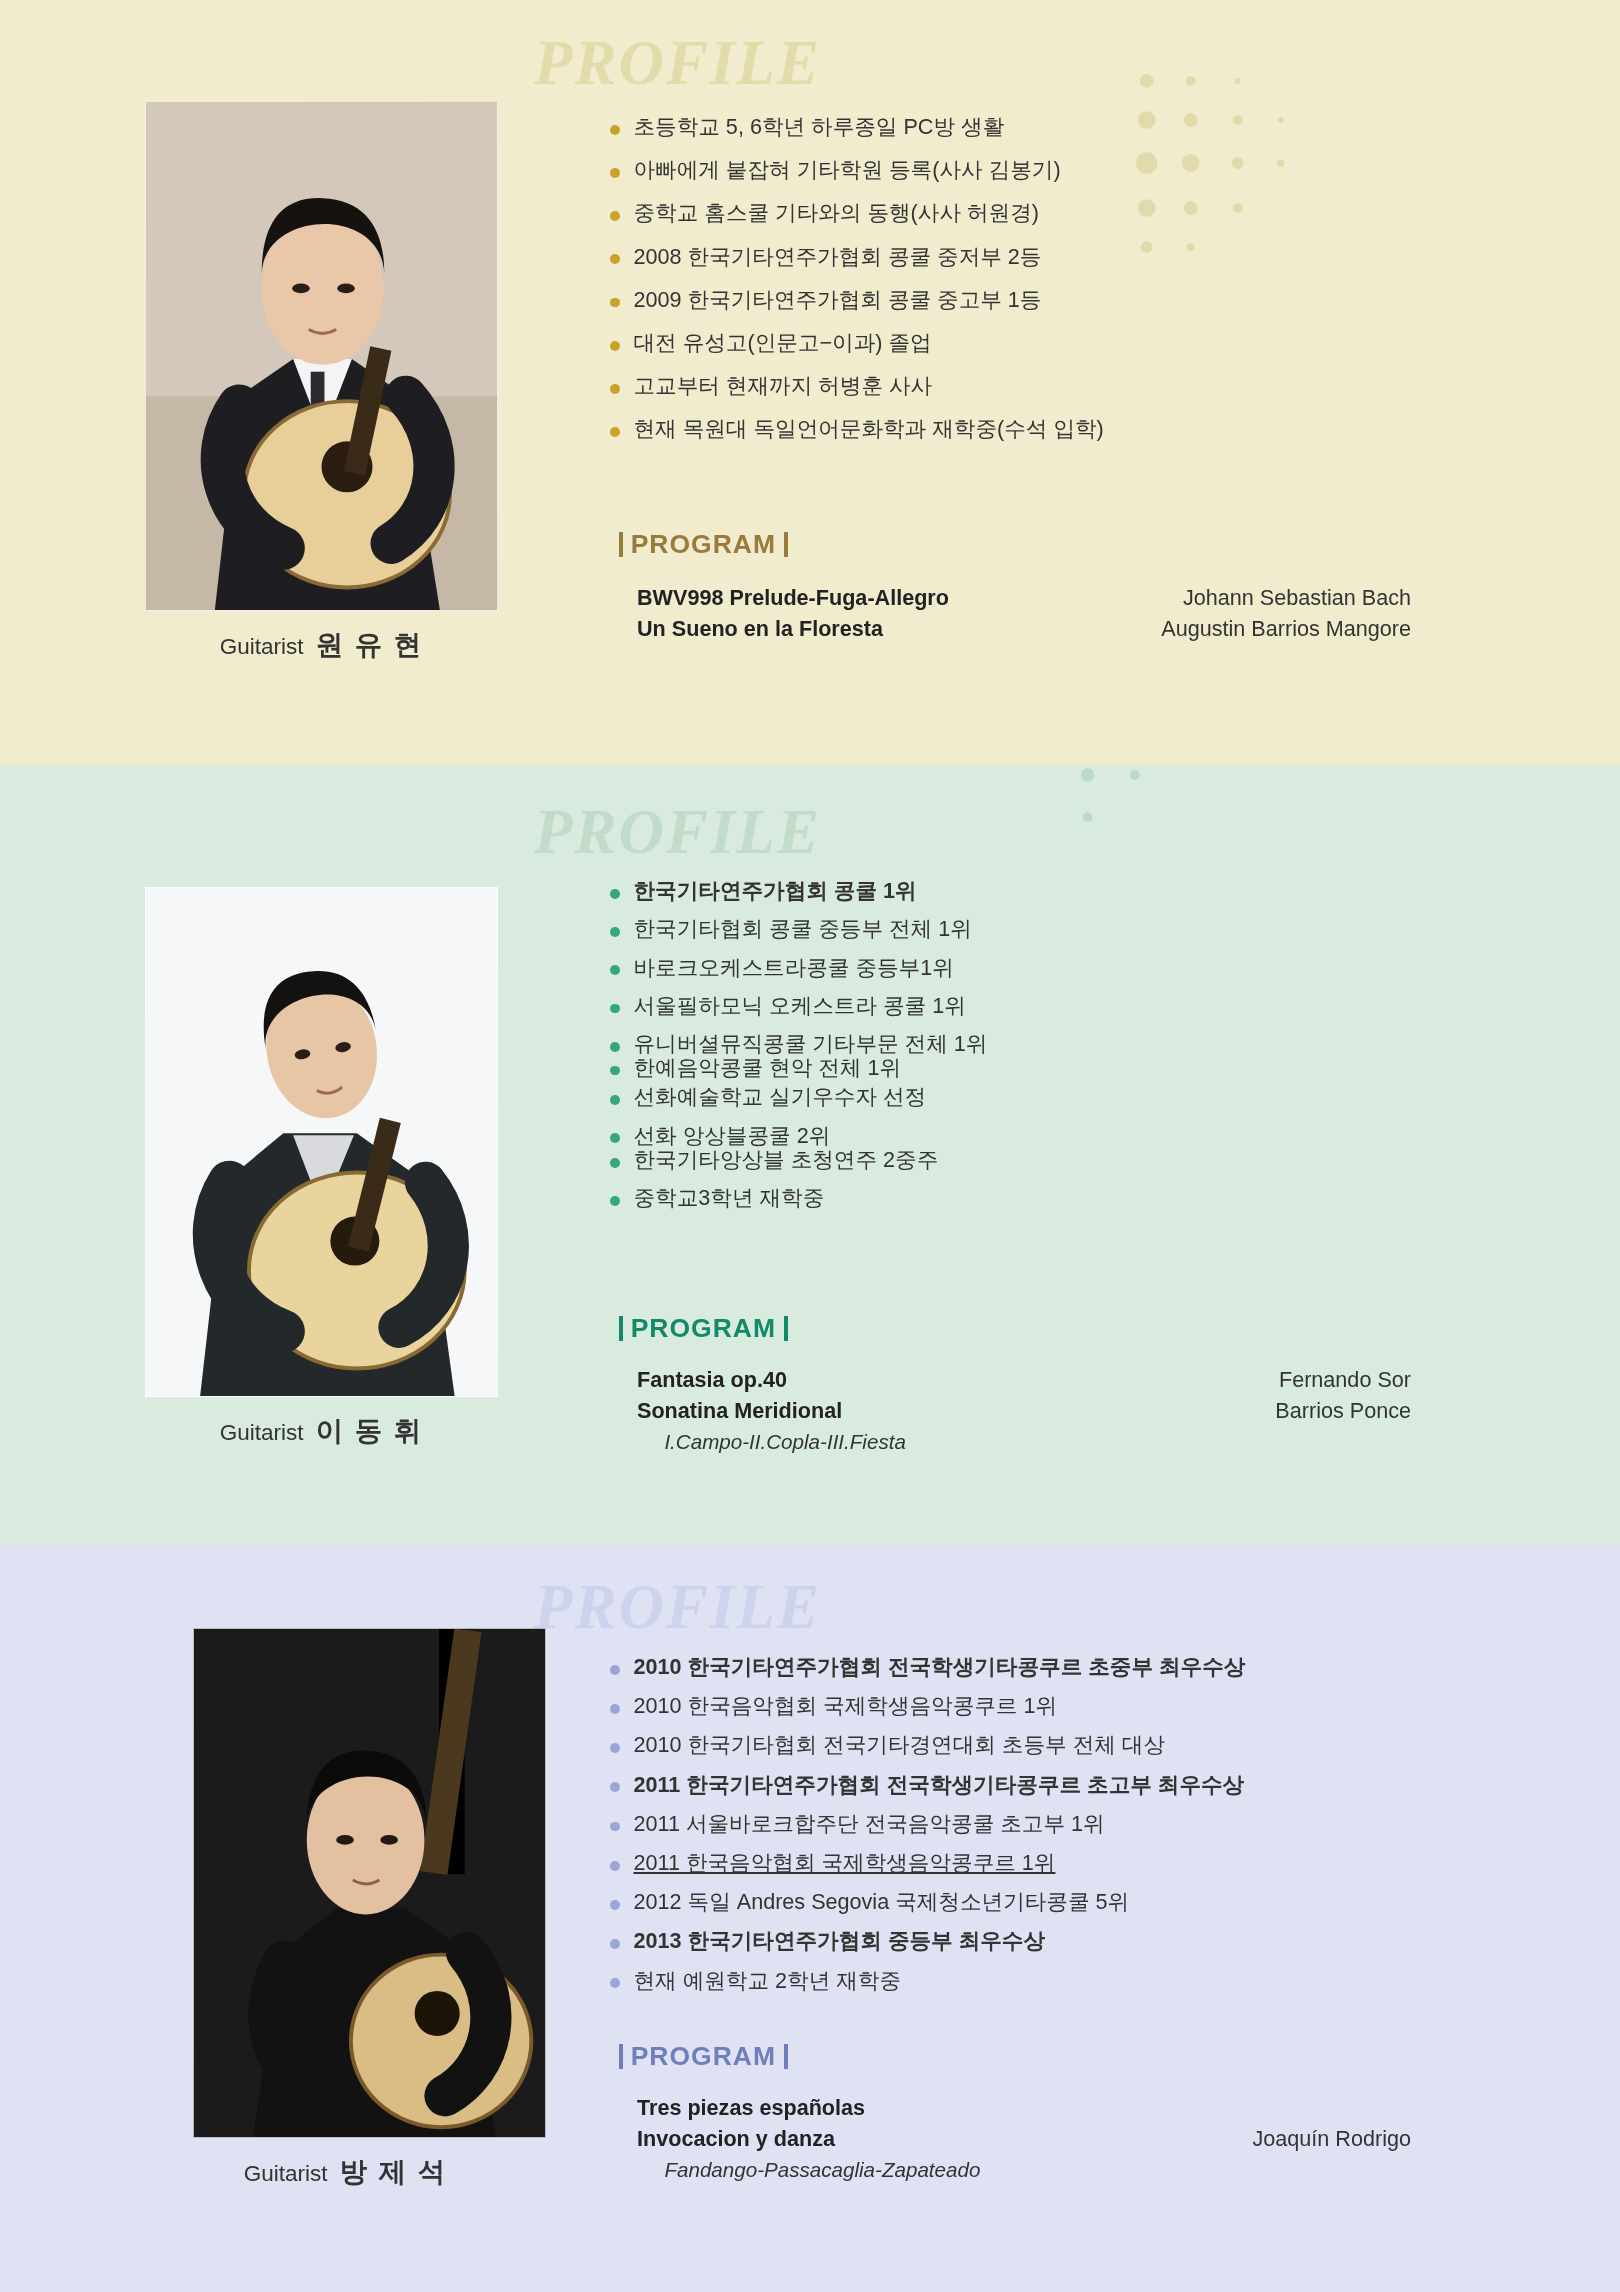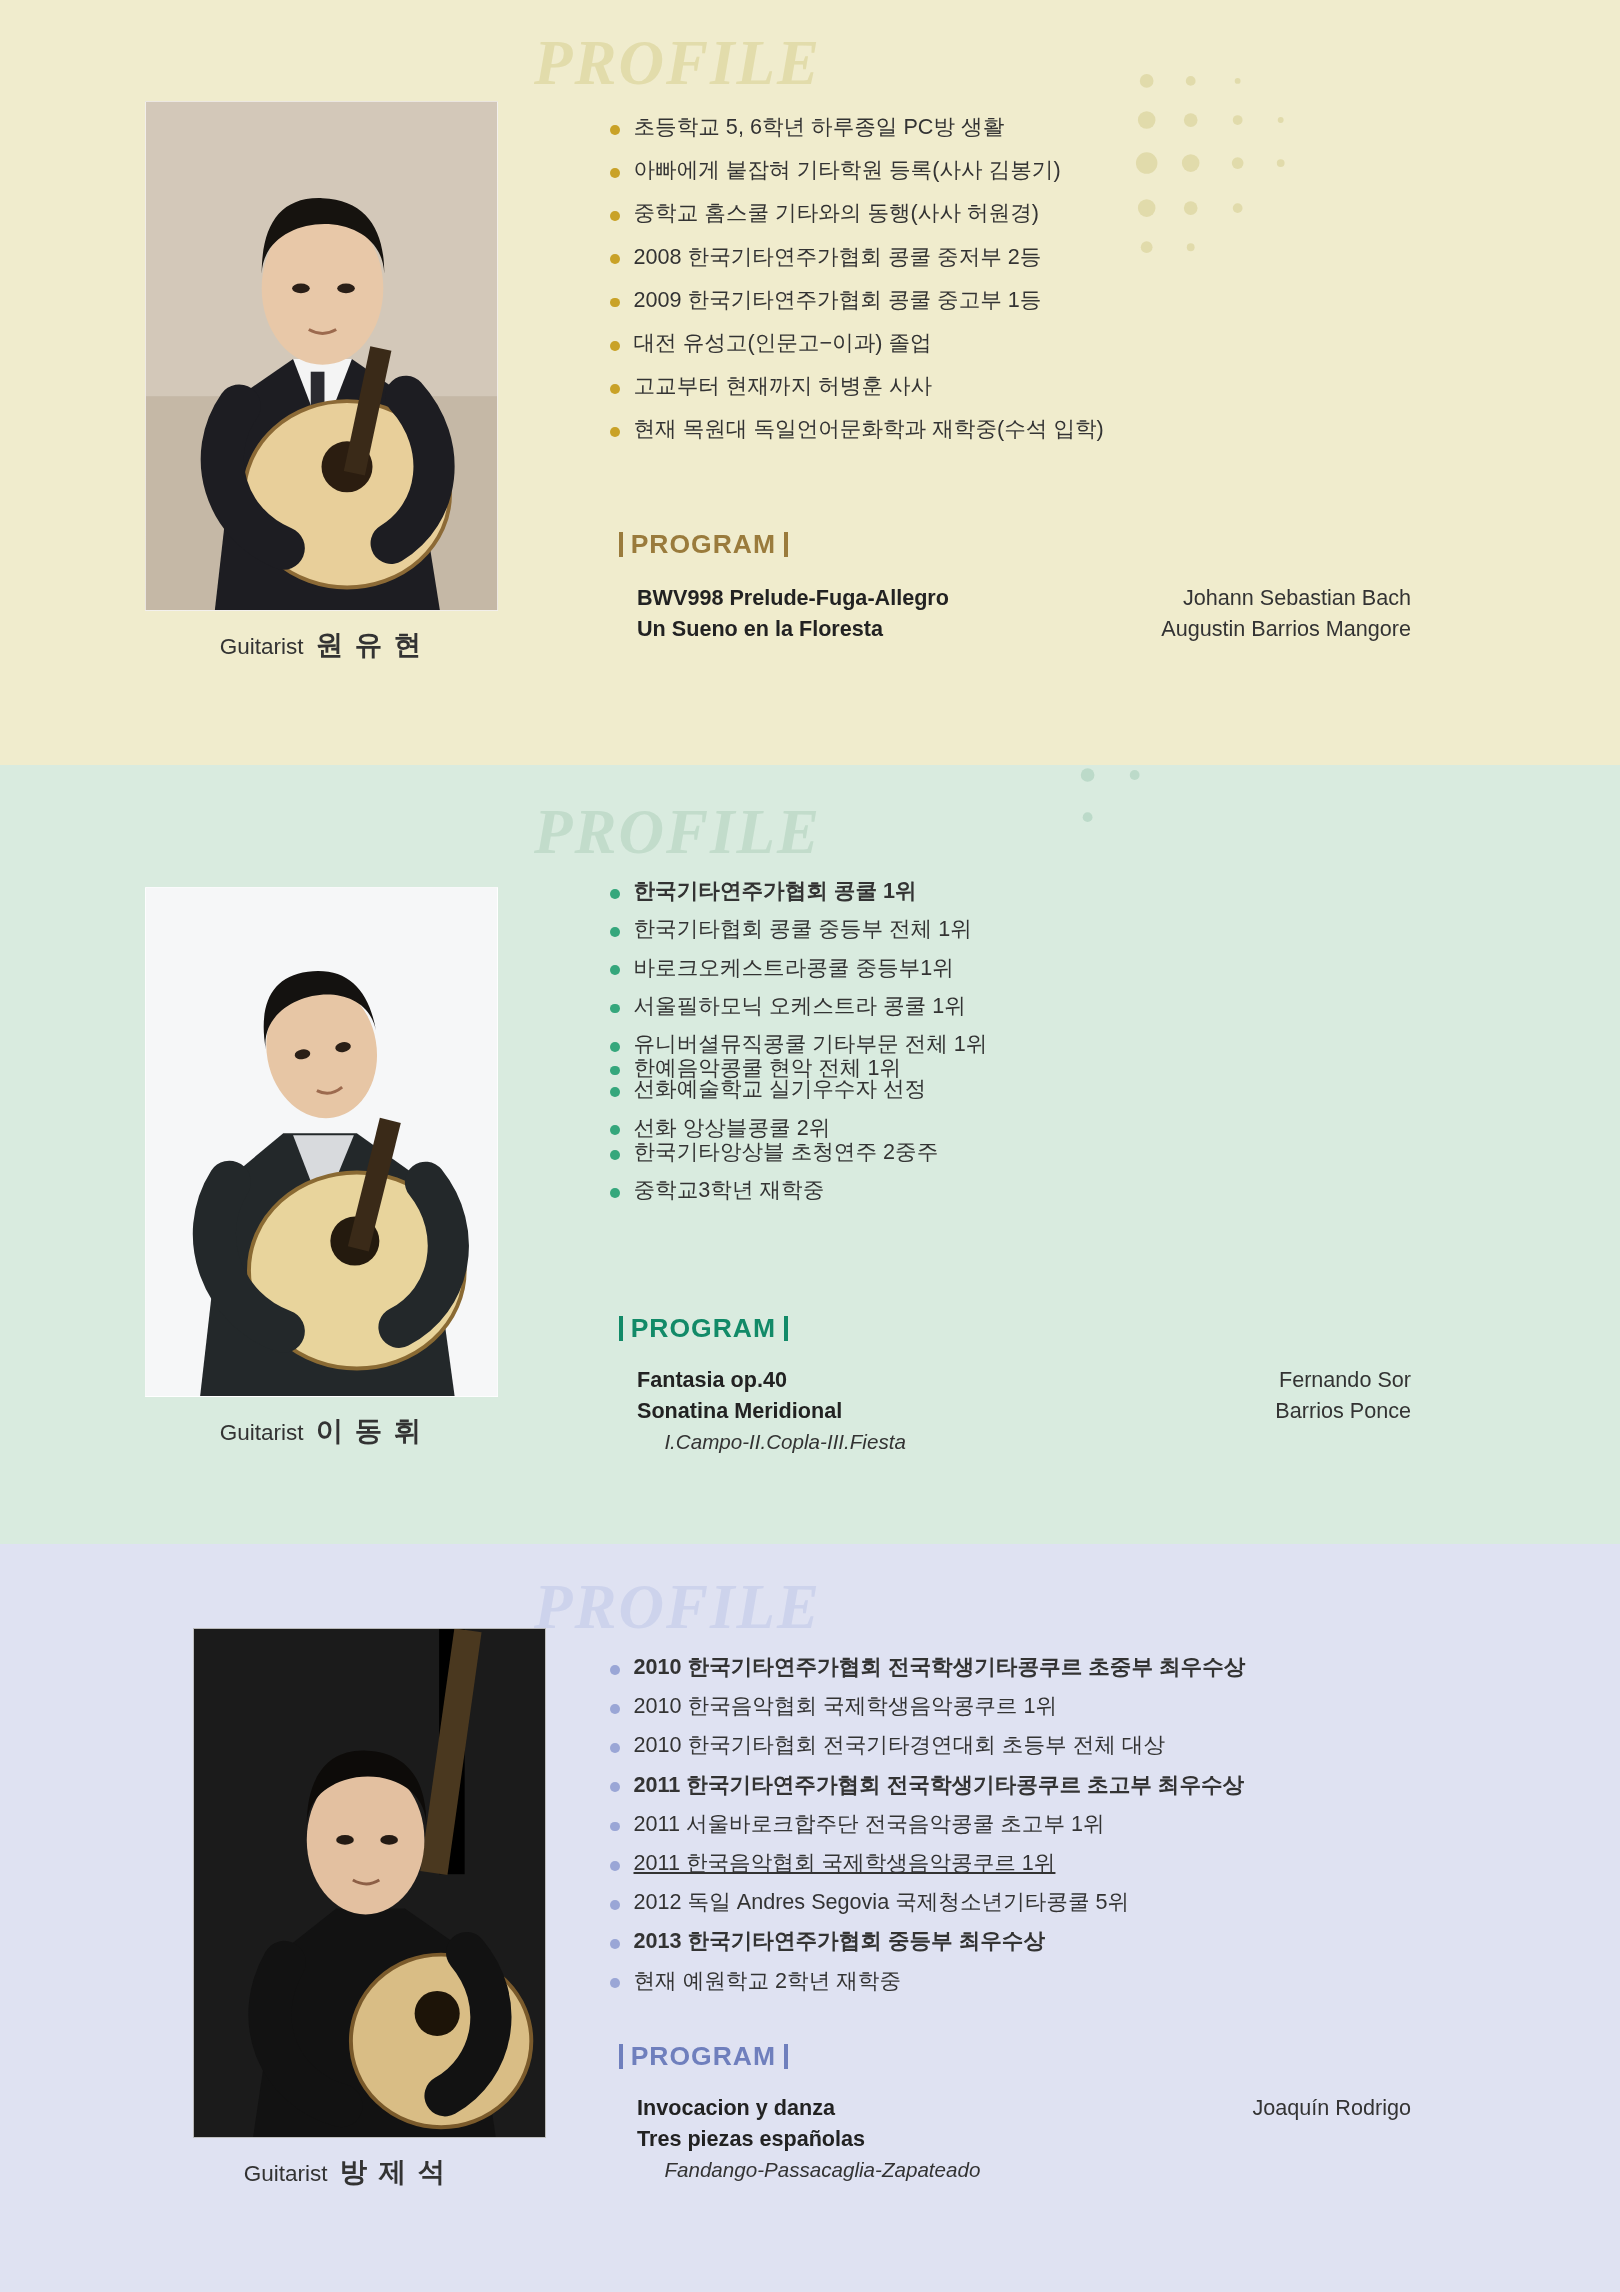--- a/index.html
+++ b/index.html
@@ -342,21 +342,21 @@
       <span class="nm">이 동 휘</span>
     </div>
   </div>
 
   <ul class="bullets" style="left:608px; top:880px;">
     <li class="bold" style="margin-bottom:16.7px;"><span class="dot" style="background:#35a77c"></span><span>한국기타연주가협회 콩쿨 1위</span></li>
     <li style="margin-bottom:16.7px;"><span class="dot" style="background:#35a77c"></span><span>한국기타협회 콩쿨 중등부 전체 1위</span></li>
     <li style="margin-bottom:16.7px;"><span class="dot" style="background:#35a77c"></span><span>바로크오케스트라콩쿨 중등부1위</span></li>
     <li style="margin-bottom:16.7px;"><span class="dot" style="background:#35a77c"></span><span>서울필하모닉 오케스트라 콩쿨 1위</span></li>
     <li style="margin-bottom:2px;"><span class="dot" style="background:#35a77c"></span><span>유니버셜뮤직콩쿨 기타부문 전체 1위</span></li>
-    <li style="margin-bottom:0;"><span class="dot" style="background:#35a77c"></span><span>한예음악콩쿨 현악 전체 1위</span></li>
+    <li style="margin-bottom:8px;"><span class="dot" style="background:#35a77c"></span><span>한예음악콩쿨 현악 전체 1위</span></li>
     <li style="margin-bottom:16.7px;"><span class="dot" style="background:#35a77c"></span><span>선화예술학교 실기우수자 선정</span></li>
     <li style="margin-bottom:3px;"><span class="dot" style="background:#35a77c"></span><span>선화 앙상블콩쿨 2위</span></li>
     <li style="margin-bottom:16.7px;"><span class="dot" style="background:#35a77c"></span><span>한국기타앙상블 초청연주 2중주</span></li>
     <li><span class="dot" style="background:#35a77c"></span><span>중학교3학년 재학중</span></li>
   </ul>
 
   <div class="prog-head" style="left:619px; top:1313px; color:#128a68;">
     <span class="bar" style="background:#128a68"></span>
     <span>PROGRAM</span>
     <span class="bar" style="background:#128a68"></span>
@@ -417,24 +417,24 @@
   </ul>
 
   <div class="prog-head" style="left:619px; top:2041px; color:#6f7fbd;">
     <span class="bar" style="background:#6f7fbd"></span>
     <span>PROGRAM</span>
     <span class="bar" style="background:#6f7fbd"></span>
   </div>
 
   <div class="prog-body" style="left:637px; top:2092px; width:774px;">
     <div class="prog-row">
+      <span class="piece">Tres piezas españolas</span>
+      <span class="composer"></span>
+    </div>
+    <div class="prog-row">
       <span class="piece">Invocacion y danza</span>
       <span class="composer">Joaquín Rodrigo</span>
     </div>
-    <div class="prog-row">
-      <span class="piece">Tres piezas españolas</span>
-      <span class="composer"></span>
-    </div>
     <div class="movements">Fandango-Passacaglia-Zapateado</div>
   </div>
 
 </div>
 
 
 </body></html>

